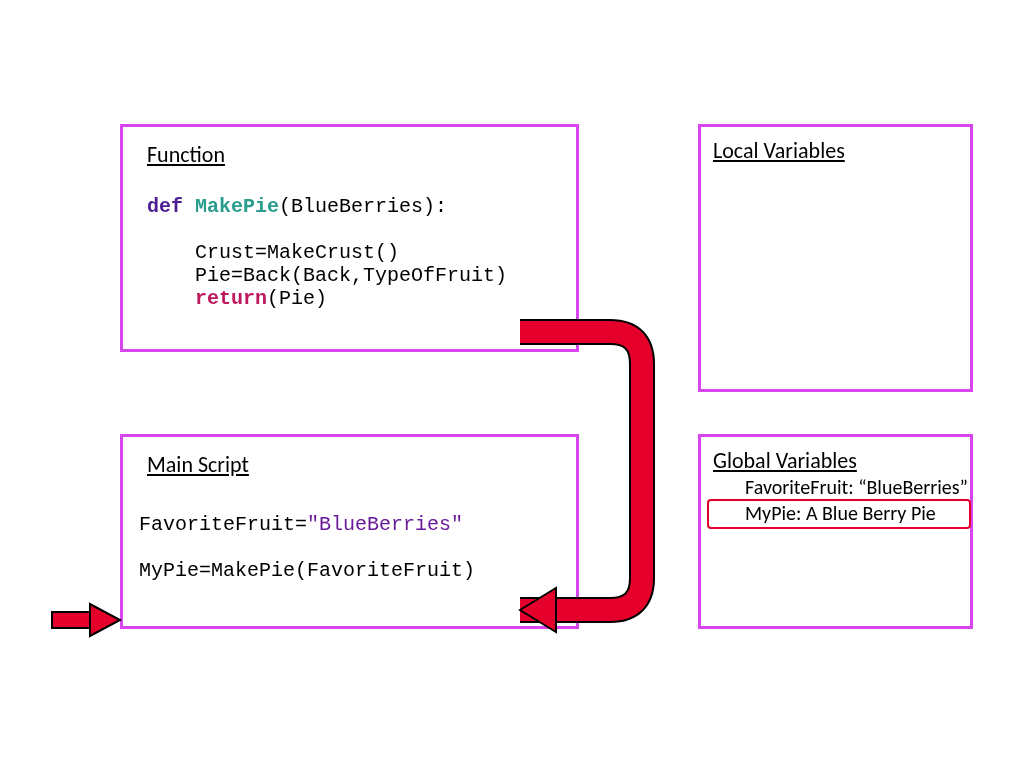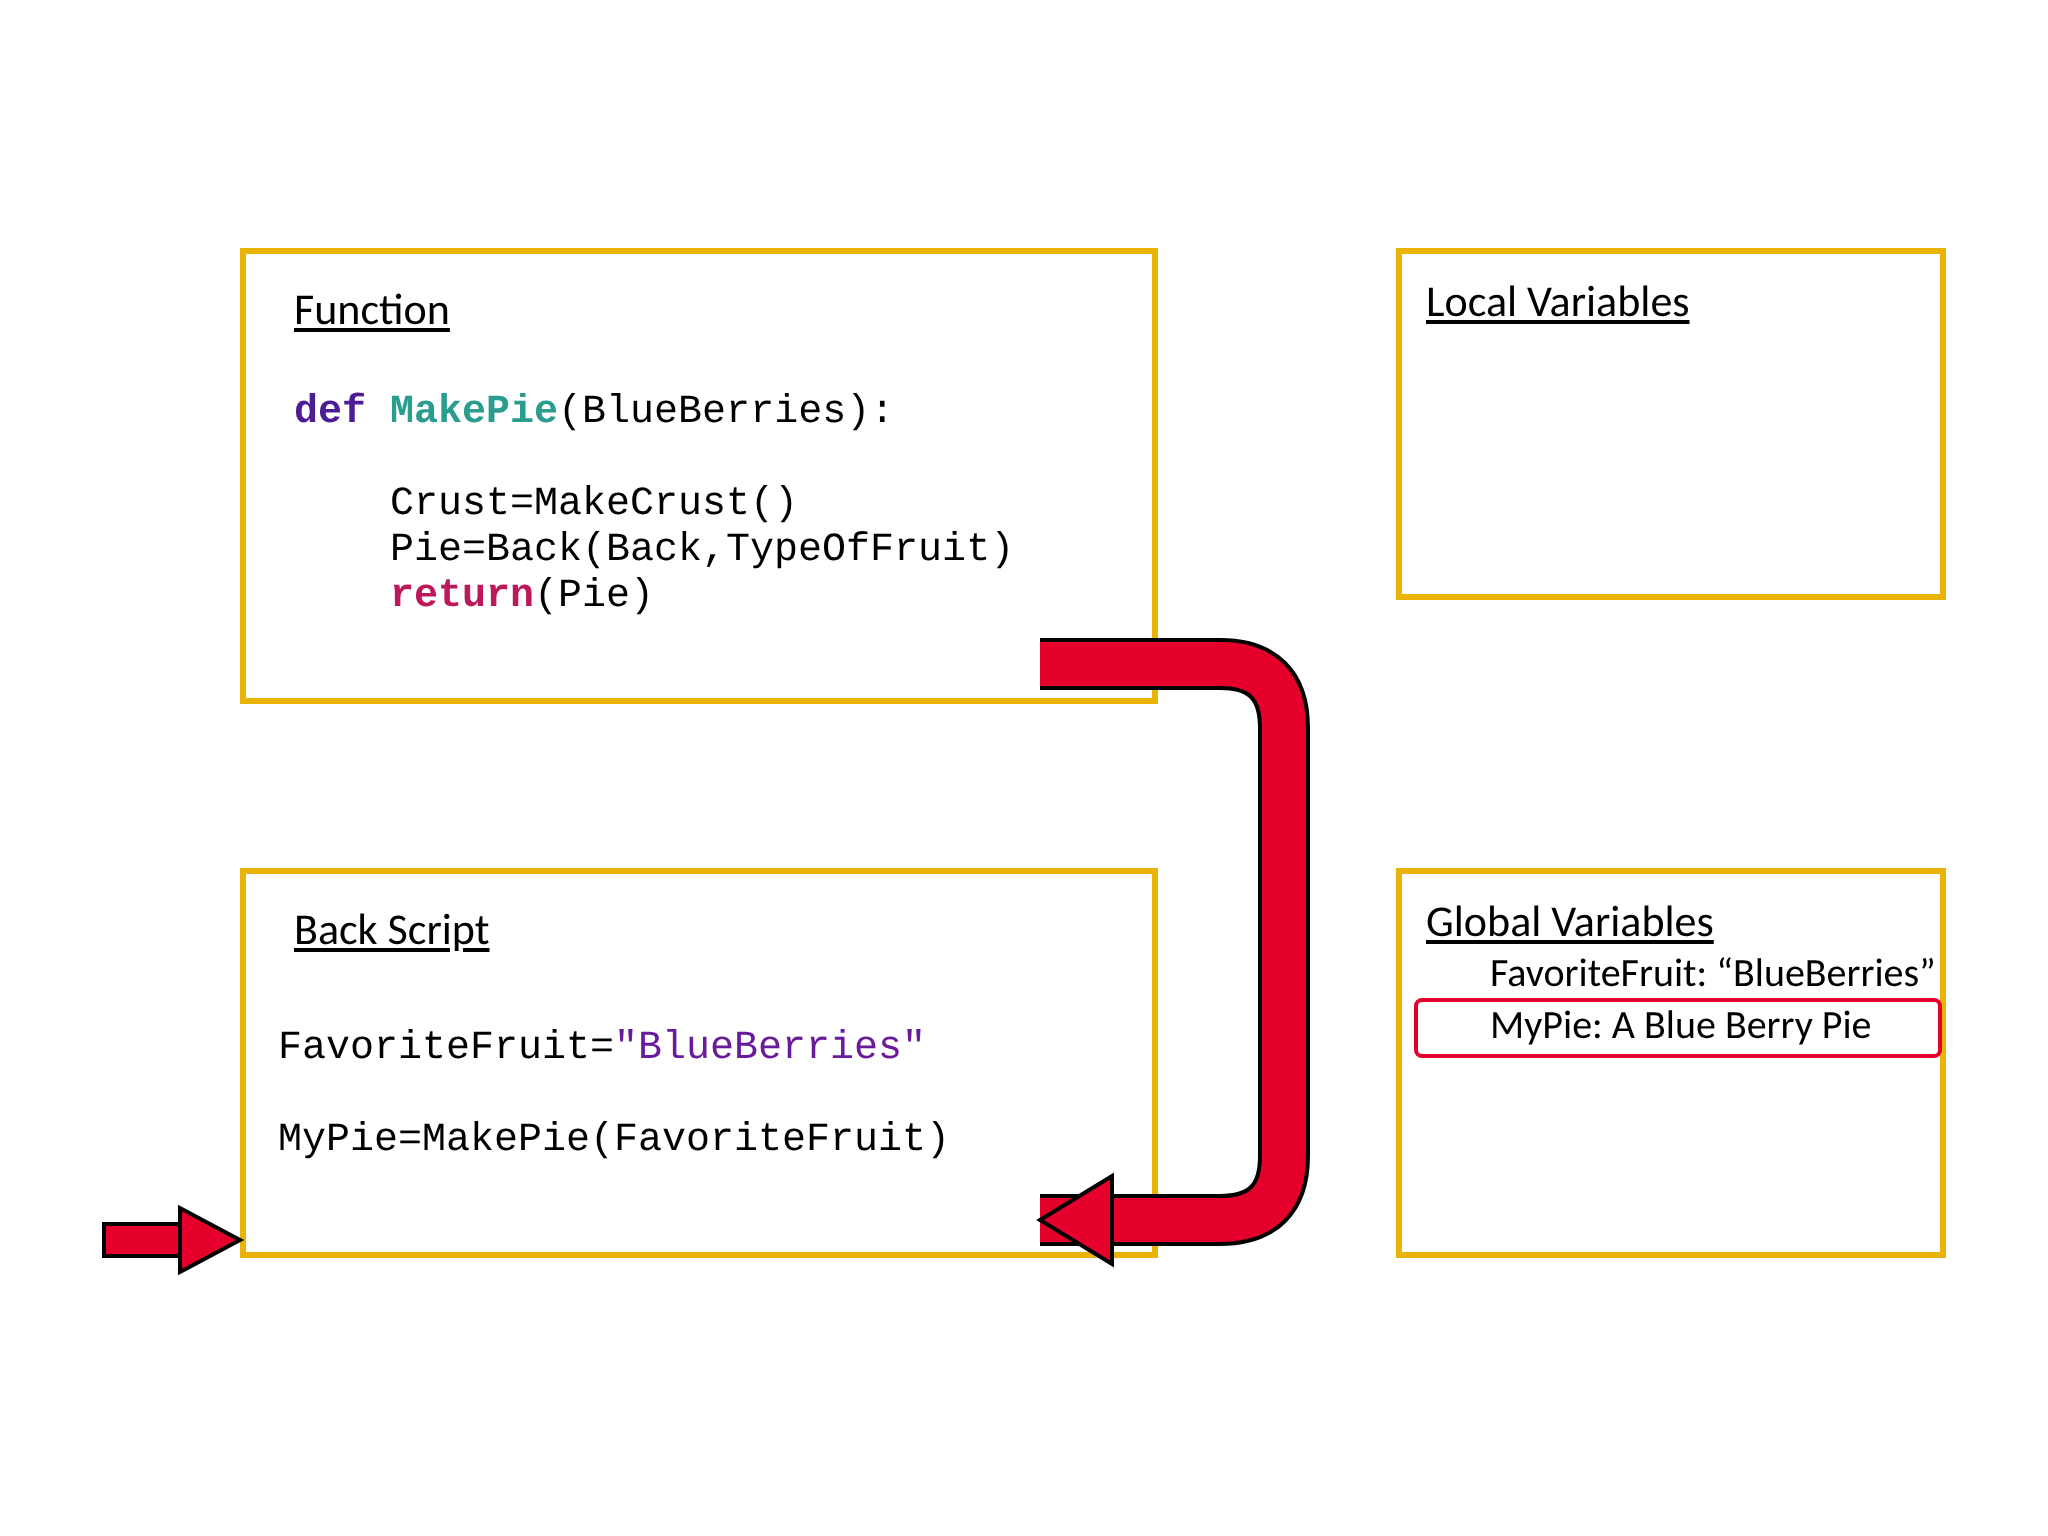--- a/index.html
+++ b/index.html
@@ -6,21 +6,21 @@
     margin: 0;
     padding: 0;
     width: 1024px;
     height: 768px;
     background: #fff;
     font-family: Calibri, Arial, sans-serif;
     color: #000;
   }
   .box {
     position: absolute;
-    border: 3px solid #eab308;
+    border: 3px solid #d946ef;
     background: #fff;
     box-sizing: border-box;
   }
   .title {
     text-decoration: underline;
     font-size: 22px;
     position: absolute;
   }
   .code {
     font-family: Consolas, "Courier New", monospace;
@@ -50,27 +50,27 @@
 <div class="box" style="left:120px; top:124px; width:459px; height:228px;">
   <div class="title" style="left:24px; top:14px;">Function</div>
   <div class="code" style="left:24px; top:68px;"><span class="kw-def">def</span> <span class="fn-name">MakePie</span><span>(BlueBerries):</span>
 
     <span>Crust=MakeCrust()</span>
     <span>Pie=Back(Back,TypeOfFruit)</span>
     <span class="kw-ret">return</span><span>(Pie)</span></div>
 </div>
 
 <div class="box" style="left:120px; top:434px; width:459px; height:195px;">
-  <div class="title" style="left:24px; top:14px;">Back Script</div>
+  <div class="title" style="left:24px; top:14px;">Main Script</div>
   <div class="code" style="left:16px; top:76px;"><span>FavoriteFruit=</span><span class="str">"BlueBerries"</span>
 
 <span>MyPie=MakePie(FavoriteFruit)</span></div>
 </div>
 
-<div class="box" style="left:698px; top:124px; width:275px; height:176px;">
+<div class="box" style="left:698px; top:124px; width:275px; height:268px;">
   <div class="title" style="left:12px; top:10px;">Local Variables</div>
 </div>
 
 <div class="box" style="left:698px; top:434px; width:275px; height:195px;">
   <div class="title" style="left:12px; top:10px;">Global Variables</div>
   <div class="body-text" style="left:12px; top:38px;">FavoriteFruit: “BlueBerries”</div>
   <div class="body-text" style="left:12px; top:64px;">MyPie: A Blue Berry Pie</div>
   <div class="highlight-box" style="left:6px; top:62px; width:260px; height:26px;"></div>
 </div>
 

